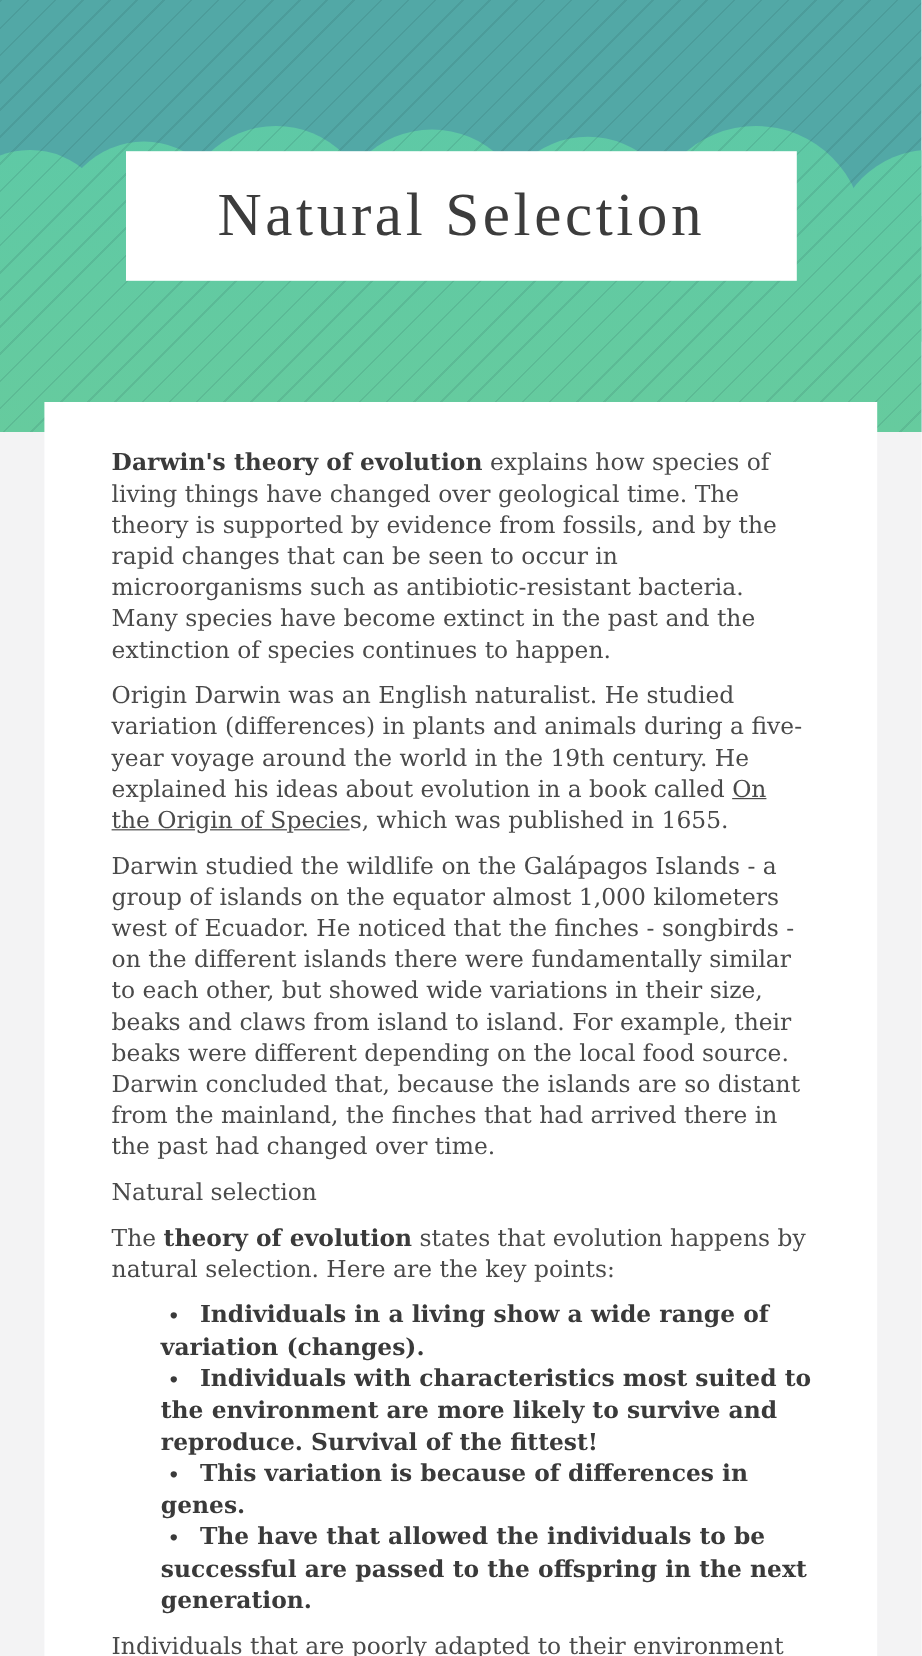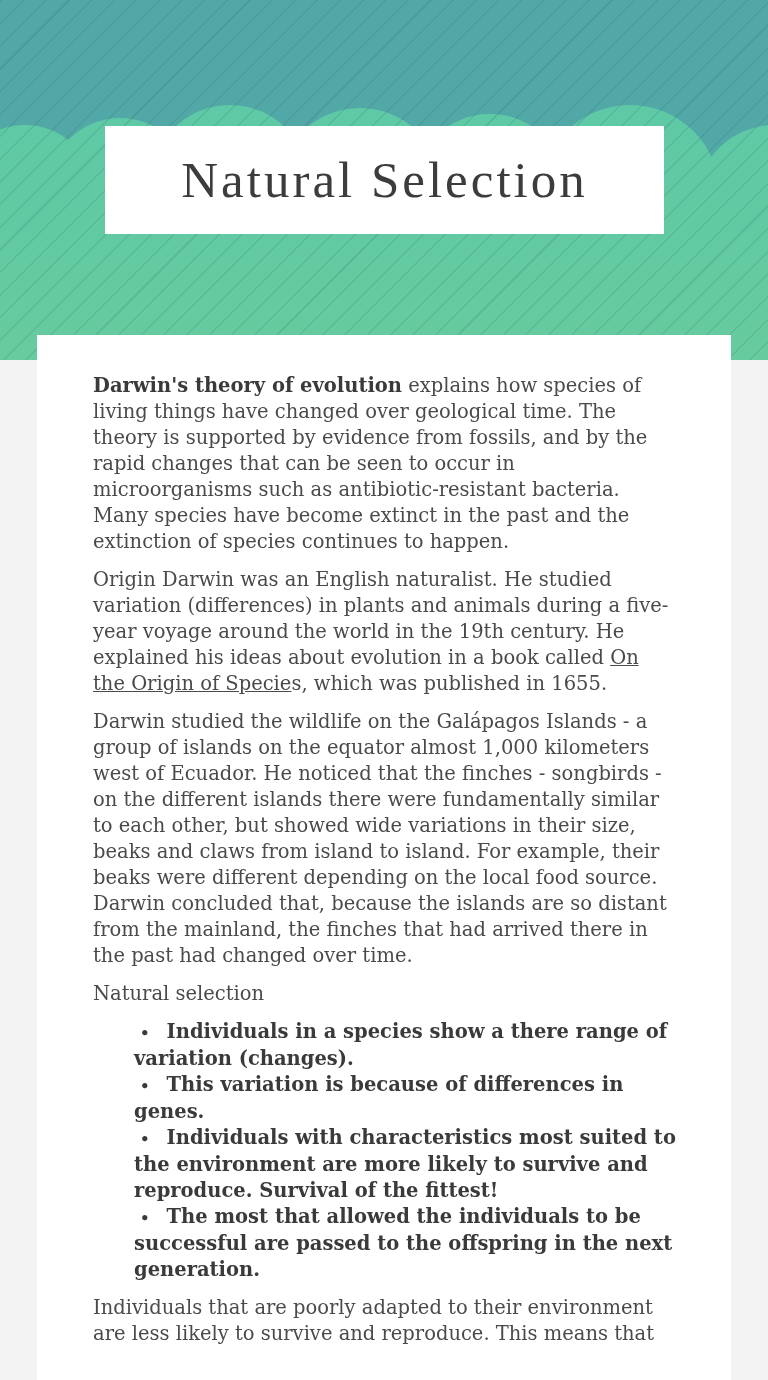--- a/index.html
+++ b/index.html
@@ -105,21 +105,22 @@
     <h1>Natural Selection</h1>
   </div>
 </div>
 
 <main class="content-card">
   <div class="article">
       <p><b>Darwin's theory of evolution</b><span> explains how species of living things have changed over geological time. The theory is supported by evidence from fossils, and by the rapid changes that can be seen to occur in microorganisms such as antibiotic-resistant bacteria. Many species have become extinct in the past and the extinction of species continues to happen.</span></p>
       <p><span>Origin Darwin was an English naturalist. He studied variation (differences) in plants and animals during a five-year voyage around the world in the 19th century. He explained his ideas about evolution in a book called </span><span class="underline">On the Origin of Specie</span><span>s, which was published in 1655.</span></p>
       <p><span>Darwin studied the wildlife on the Galápagos Islands - a group of islands on the equator almost 1,000 kilometers west of Ecuador. He noticed that the finches - songbirds - on the different islands there were fundamentally similar to each other, but showed wide variations in their size, beaks and claws from island to island. For example, their beaks were different depending on the local food source. Darwin concluded that, because the islands are so distant from the mainland, the finches that had arrived there in the past had changed over time.</span></p>
       <p><span>Natural selection</span></p>
+      <p><span>The </span><b>theory of evolution</b><span> states that evolution happens by natural selection. Here are the key points:</span></p>
       <ul>
-        <li><span class="bullet">•</span><span>Individuals in a species show a there range of variation (changes).</span></li>
+        <li><span class="bullet">•</span><span>Individuals in a living show a wide range of variation (changes).</span></li>
+        <li><span class="bullet">•</span><span>Individuals with characteristics most suited to the environment are more likely to survive and reproduce. Survival of the fittest!</span></li>
         <li><span class="bullet">•</span><span>This variation is because of differences in genes.</span></li>
-        <li><span class="bullet">•</span><span>Individuals with characteristics most suited to the environment are more likely to survive and reproduce. Survival of the fittest!</span></li>
-        <li><span class="bullet">•</span><span>The most that allowed the individuals to be successful are passed to the offspring in the next generation.</span></li>
+        <li><span class="bullet">•</span><span>The have that allowed the individuals to be successful are passed to the offspring in the next generation.</span></li>
       </ul>
       <p><span>Individuals that are poorly adapted to their environment are less likely to survive and reproduce. This means that</span></p>
     </div>
 </main>
 
 </body></html>

